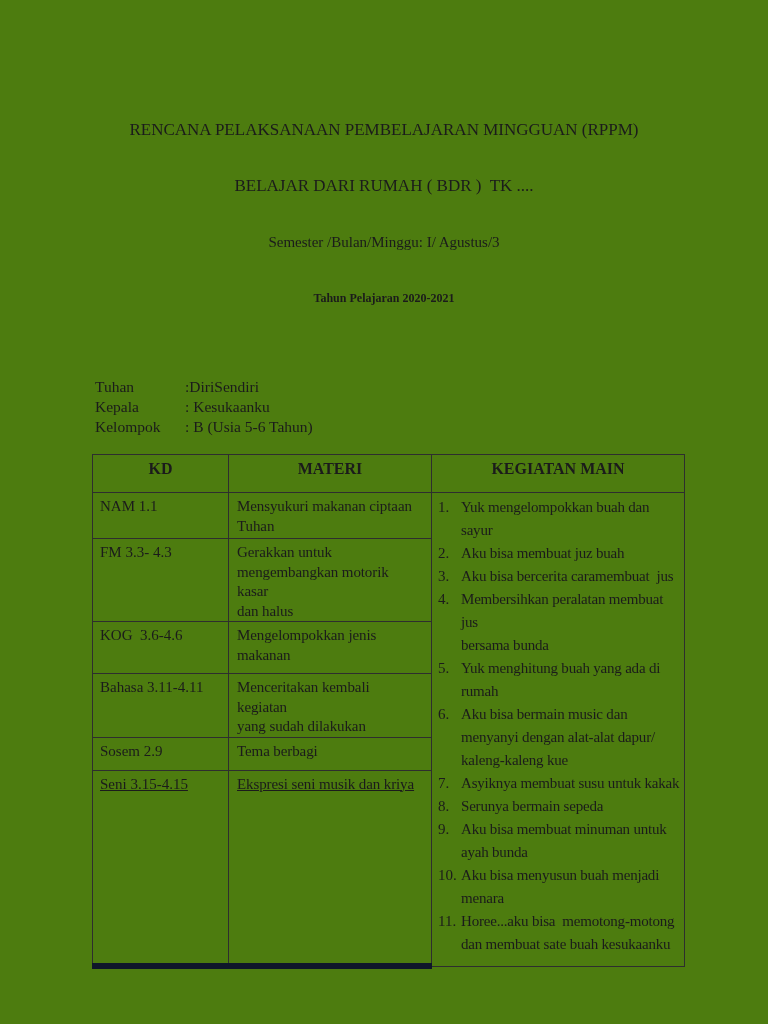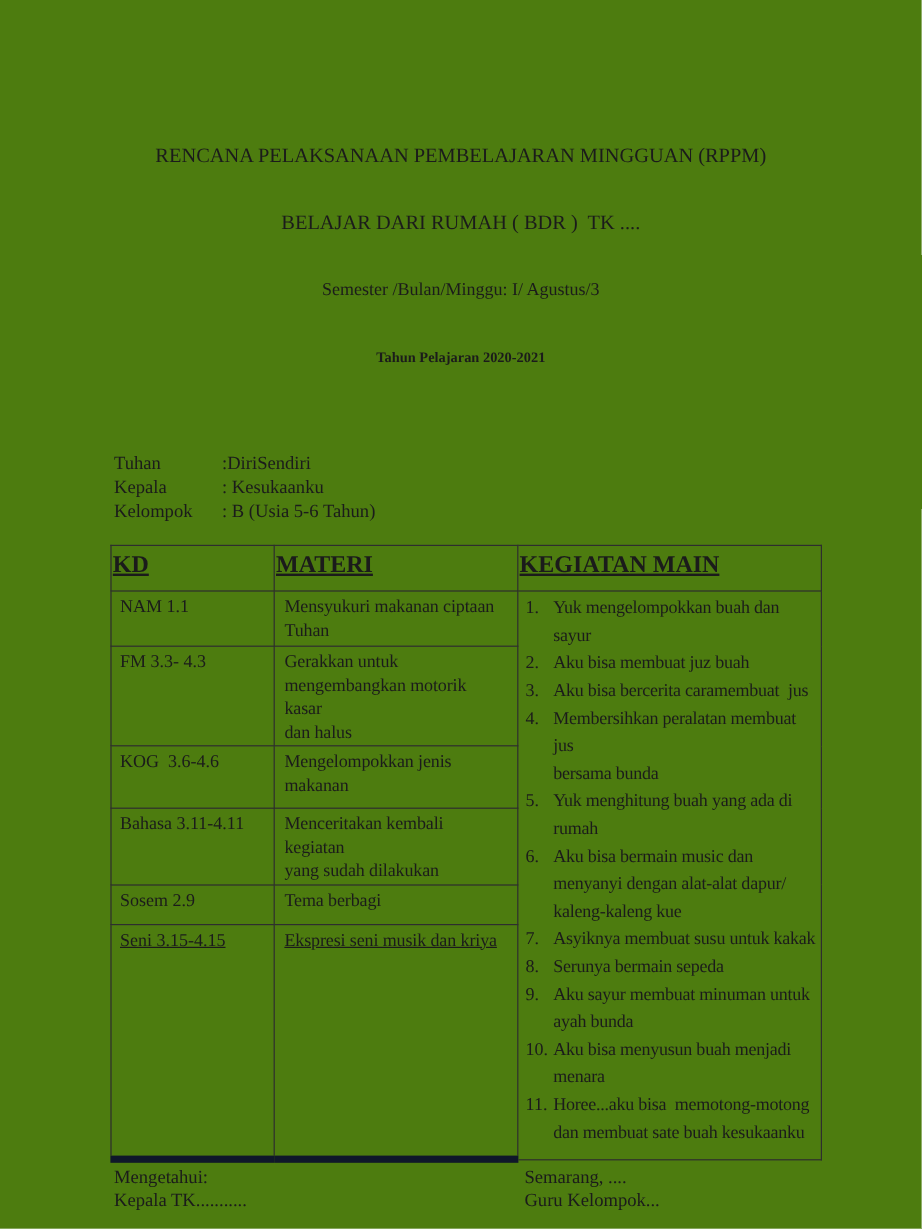--- a/index.html
+++ b/index.html
@@ -23,22 +23,22 @@
   .meta-label{width:90px;flex:0 0 90px;}
   .meta-value{white-space:pre-wrap;}
 
   
   table.kd-table{
     margin:17px 0 0 92px;width:592px;
     border-collapse:collapse;table-layout:fixed;
   }
   .kd-table th,.kd-table td{border:1px solid #2e2e2e;}
   .kd-table th{
-    font-size:20px;font-weight:bold;text-align:left;
-    vertical-align:top;padding-top:5px;height:31px;text-decoration:underline;
+    font-size:16px;font-weight:bold;text-align:center;
+    vertical-align:top;padding-top:5px;height:31px;
   }
   .kd-table td{vertical-align:top;font-size:15px;}
   td.cell-kd{padding:4px 4px 0 7px;white-space:pre-wrap;line-height:19px;}
   td.cell-materi{padding:4px 15px 0 8px;white-space:pre-wrap;line-height:19.5px;letter-spacing:-0.1px;}
   td.cell-kegiatan{padding:3px 2px 0 6px;}
   tbody tr:last-child td{border-bottom:6px solid #0f172a;text-decoration:underline;}
 
   .activity{display:flex;line-height:23px;font-size:15px;}
   .activity-num{flex:0 0 23px;width:23px;}
   .activity-text{flex:1;white-space:pre-wrap;letter-spacing:-0.2px;}
@@ -127,21 +127,21 @@
           <div class="activity">
             <span class="activity-num">7.</span>
             <span class="activity-text">Asyiknya membuat susu untuk kakak</span>
           </div>
           <div class="activity">
             <span class="activity-num">8.</span>
             <span class="activity-text">Serunya bermain sepeda</span>
           </div>
           <div class="activity">
             <span class="activity-num">9.</span>
-            <span class="activity-text">Aku sayur membuat minuman untuk
+            <span class="activity-text">Aku bisa membuat minuman untuk
 ayah bunda</span>
           </div>
           <div class="activity">
             <span class="activity-num">10.</span>
             <span class="activity-text">Aku bisa menyusun buah menjadi
 menara</span>
           </div>
           <div class="activity">
             <span class="activity-num">11.</span>
             <span class="activity-text">Horee...aku bisa  memotong-motong
@@ -169,24 +169,14 @@
         <td class="cell-kd">Sosem 2.9</td>
         <td class="cell-materi">Tema berbagi</td>
       </tr>
       <tr style="height:196px">
         <td class="cell-kd">Seni 3.15-4.15</td>
         <td class="cell-materi">Ekspresi seni musik dan kriya</td>
       </tr>
     </tbody>
   </table>
 
-  <div class="footer-row footer-names">
-    <div class="f-left">
-      <div class="f-line">Mengetahui:</div>
-      <div class="f-line">Kepala TK...........</div>
-    </div>
-    <div class="f-right">
-      <div class="f-line">Semarang, ....</div>
-      <div class="f-line">Guru Kelompok...</div>
-    </div>
-  </div>
 
 </div>
 
 </body></html>

